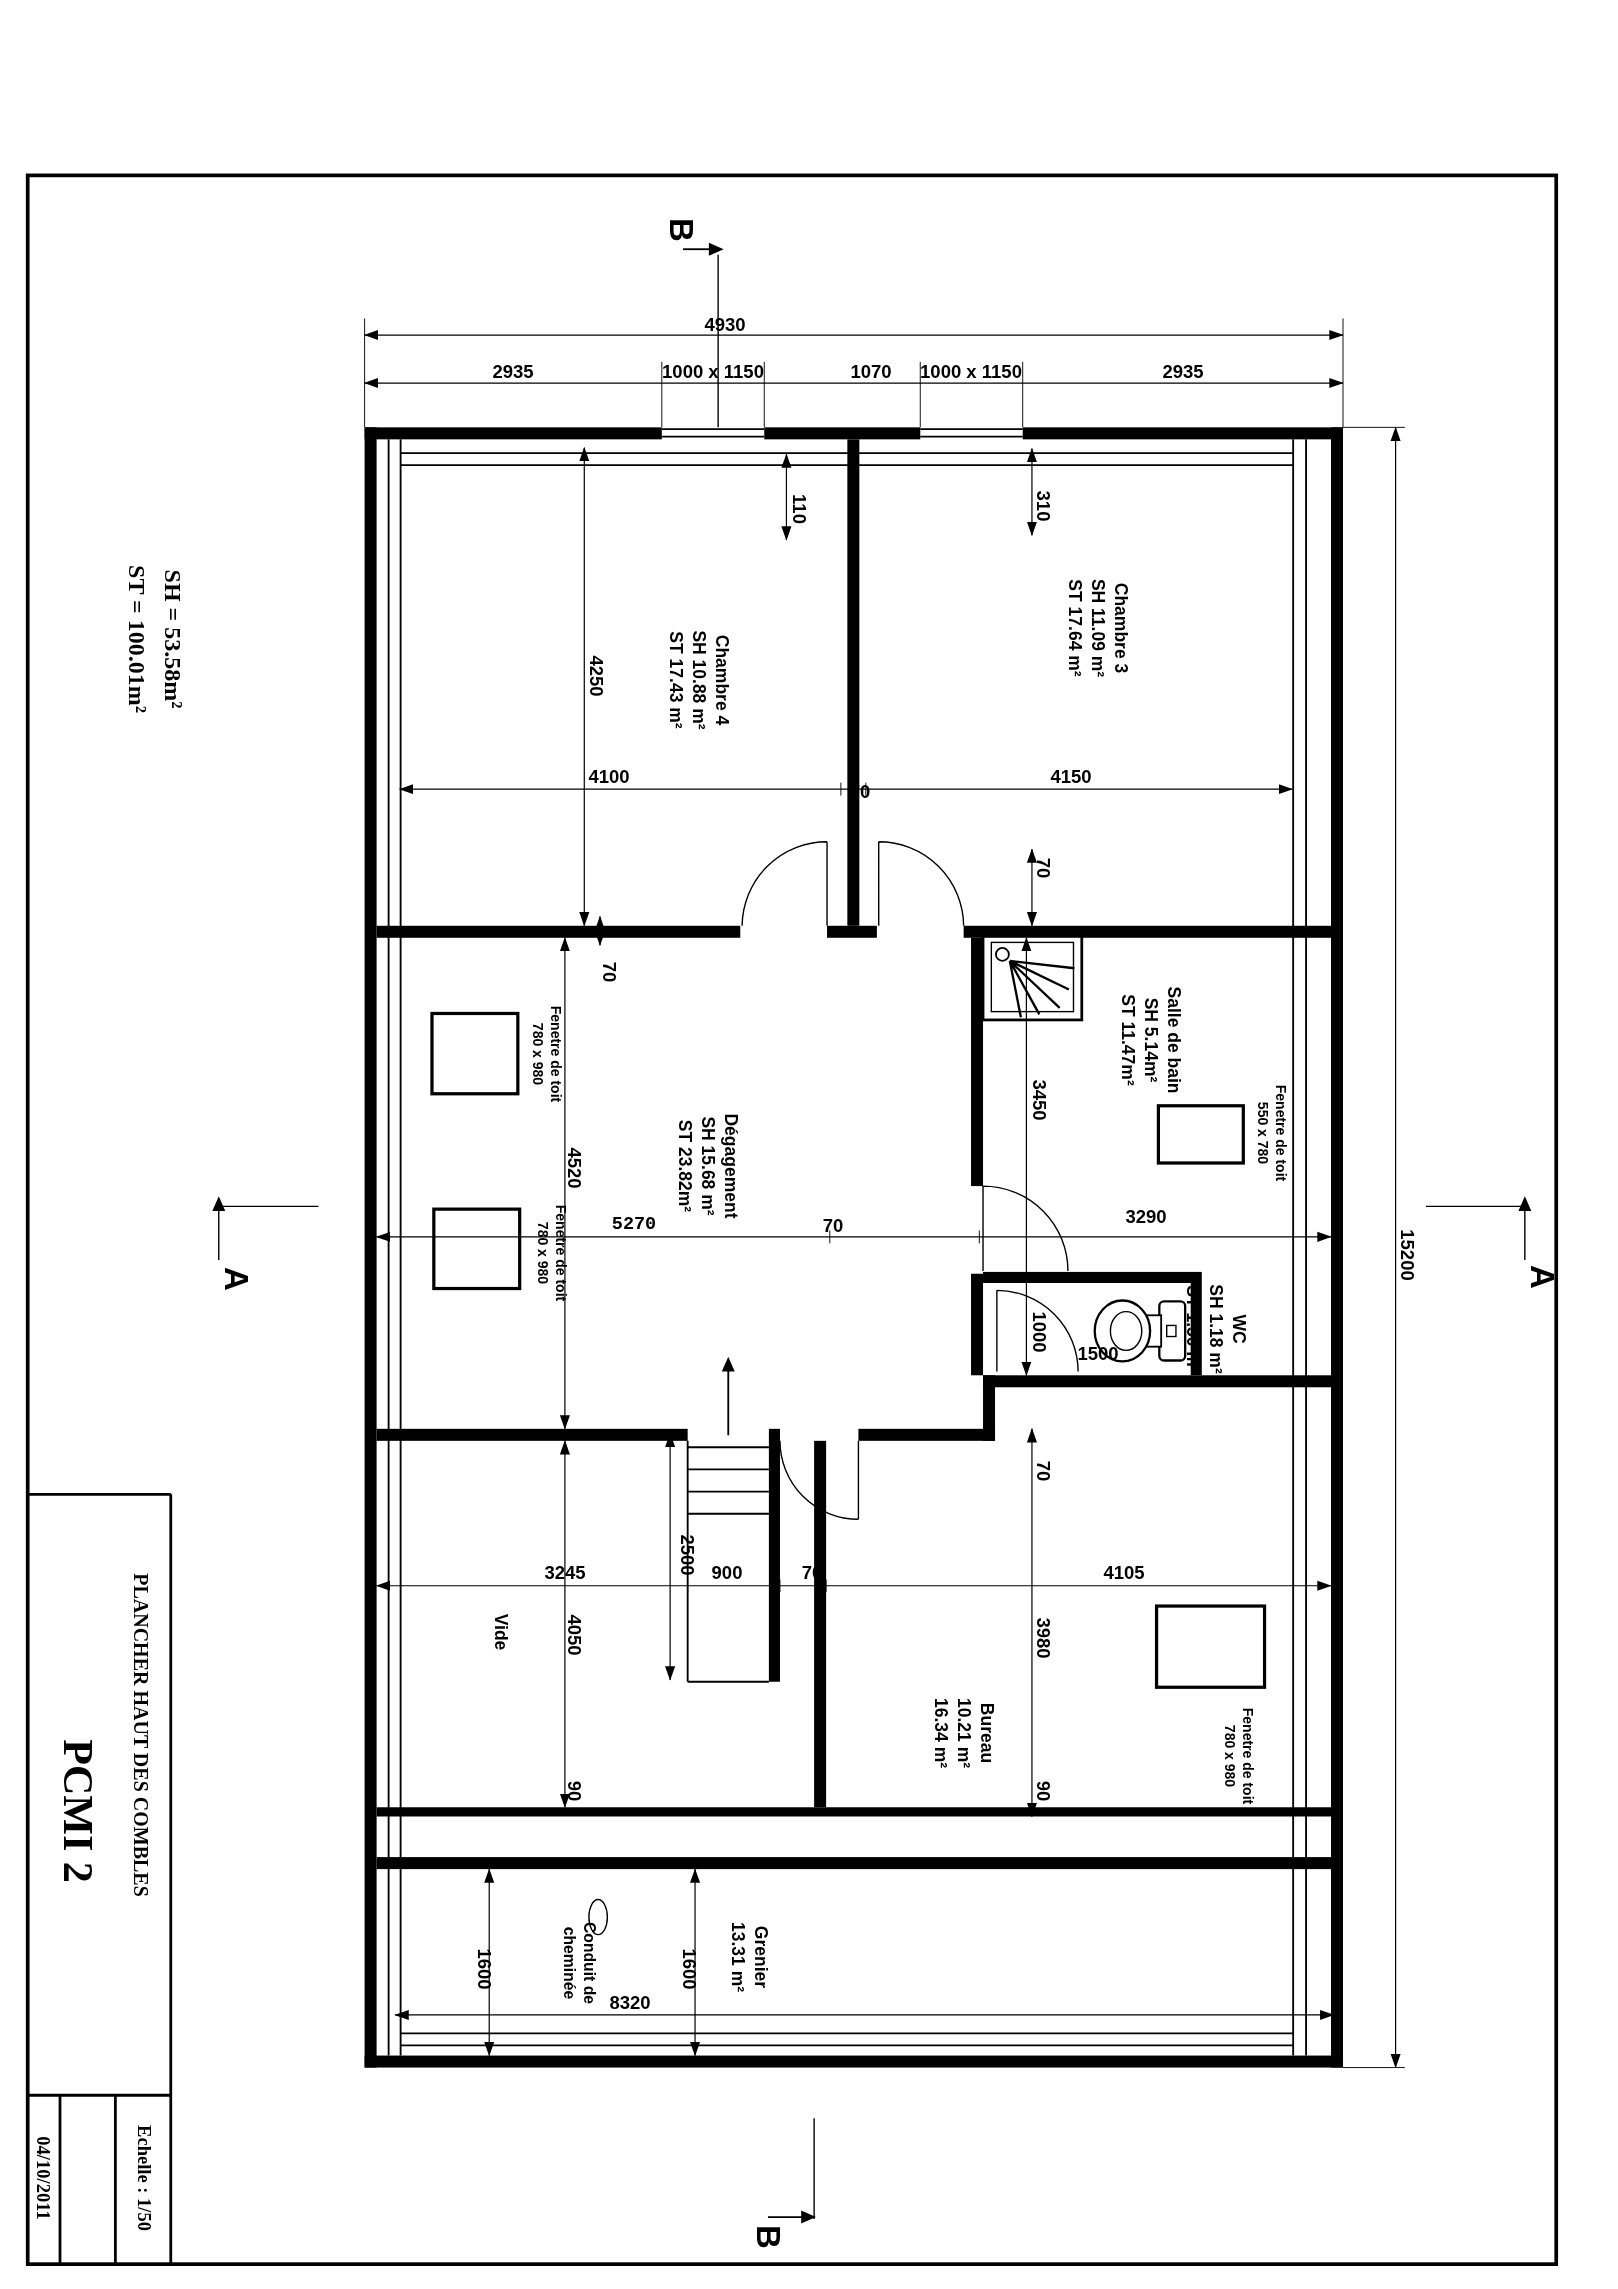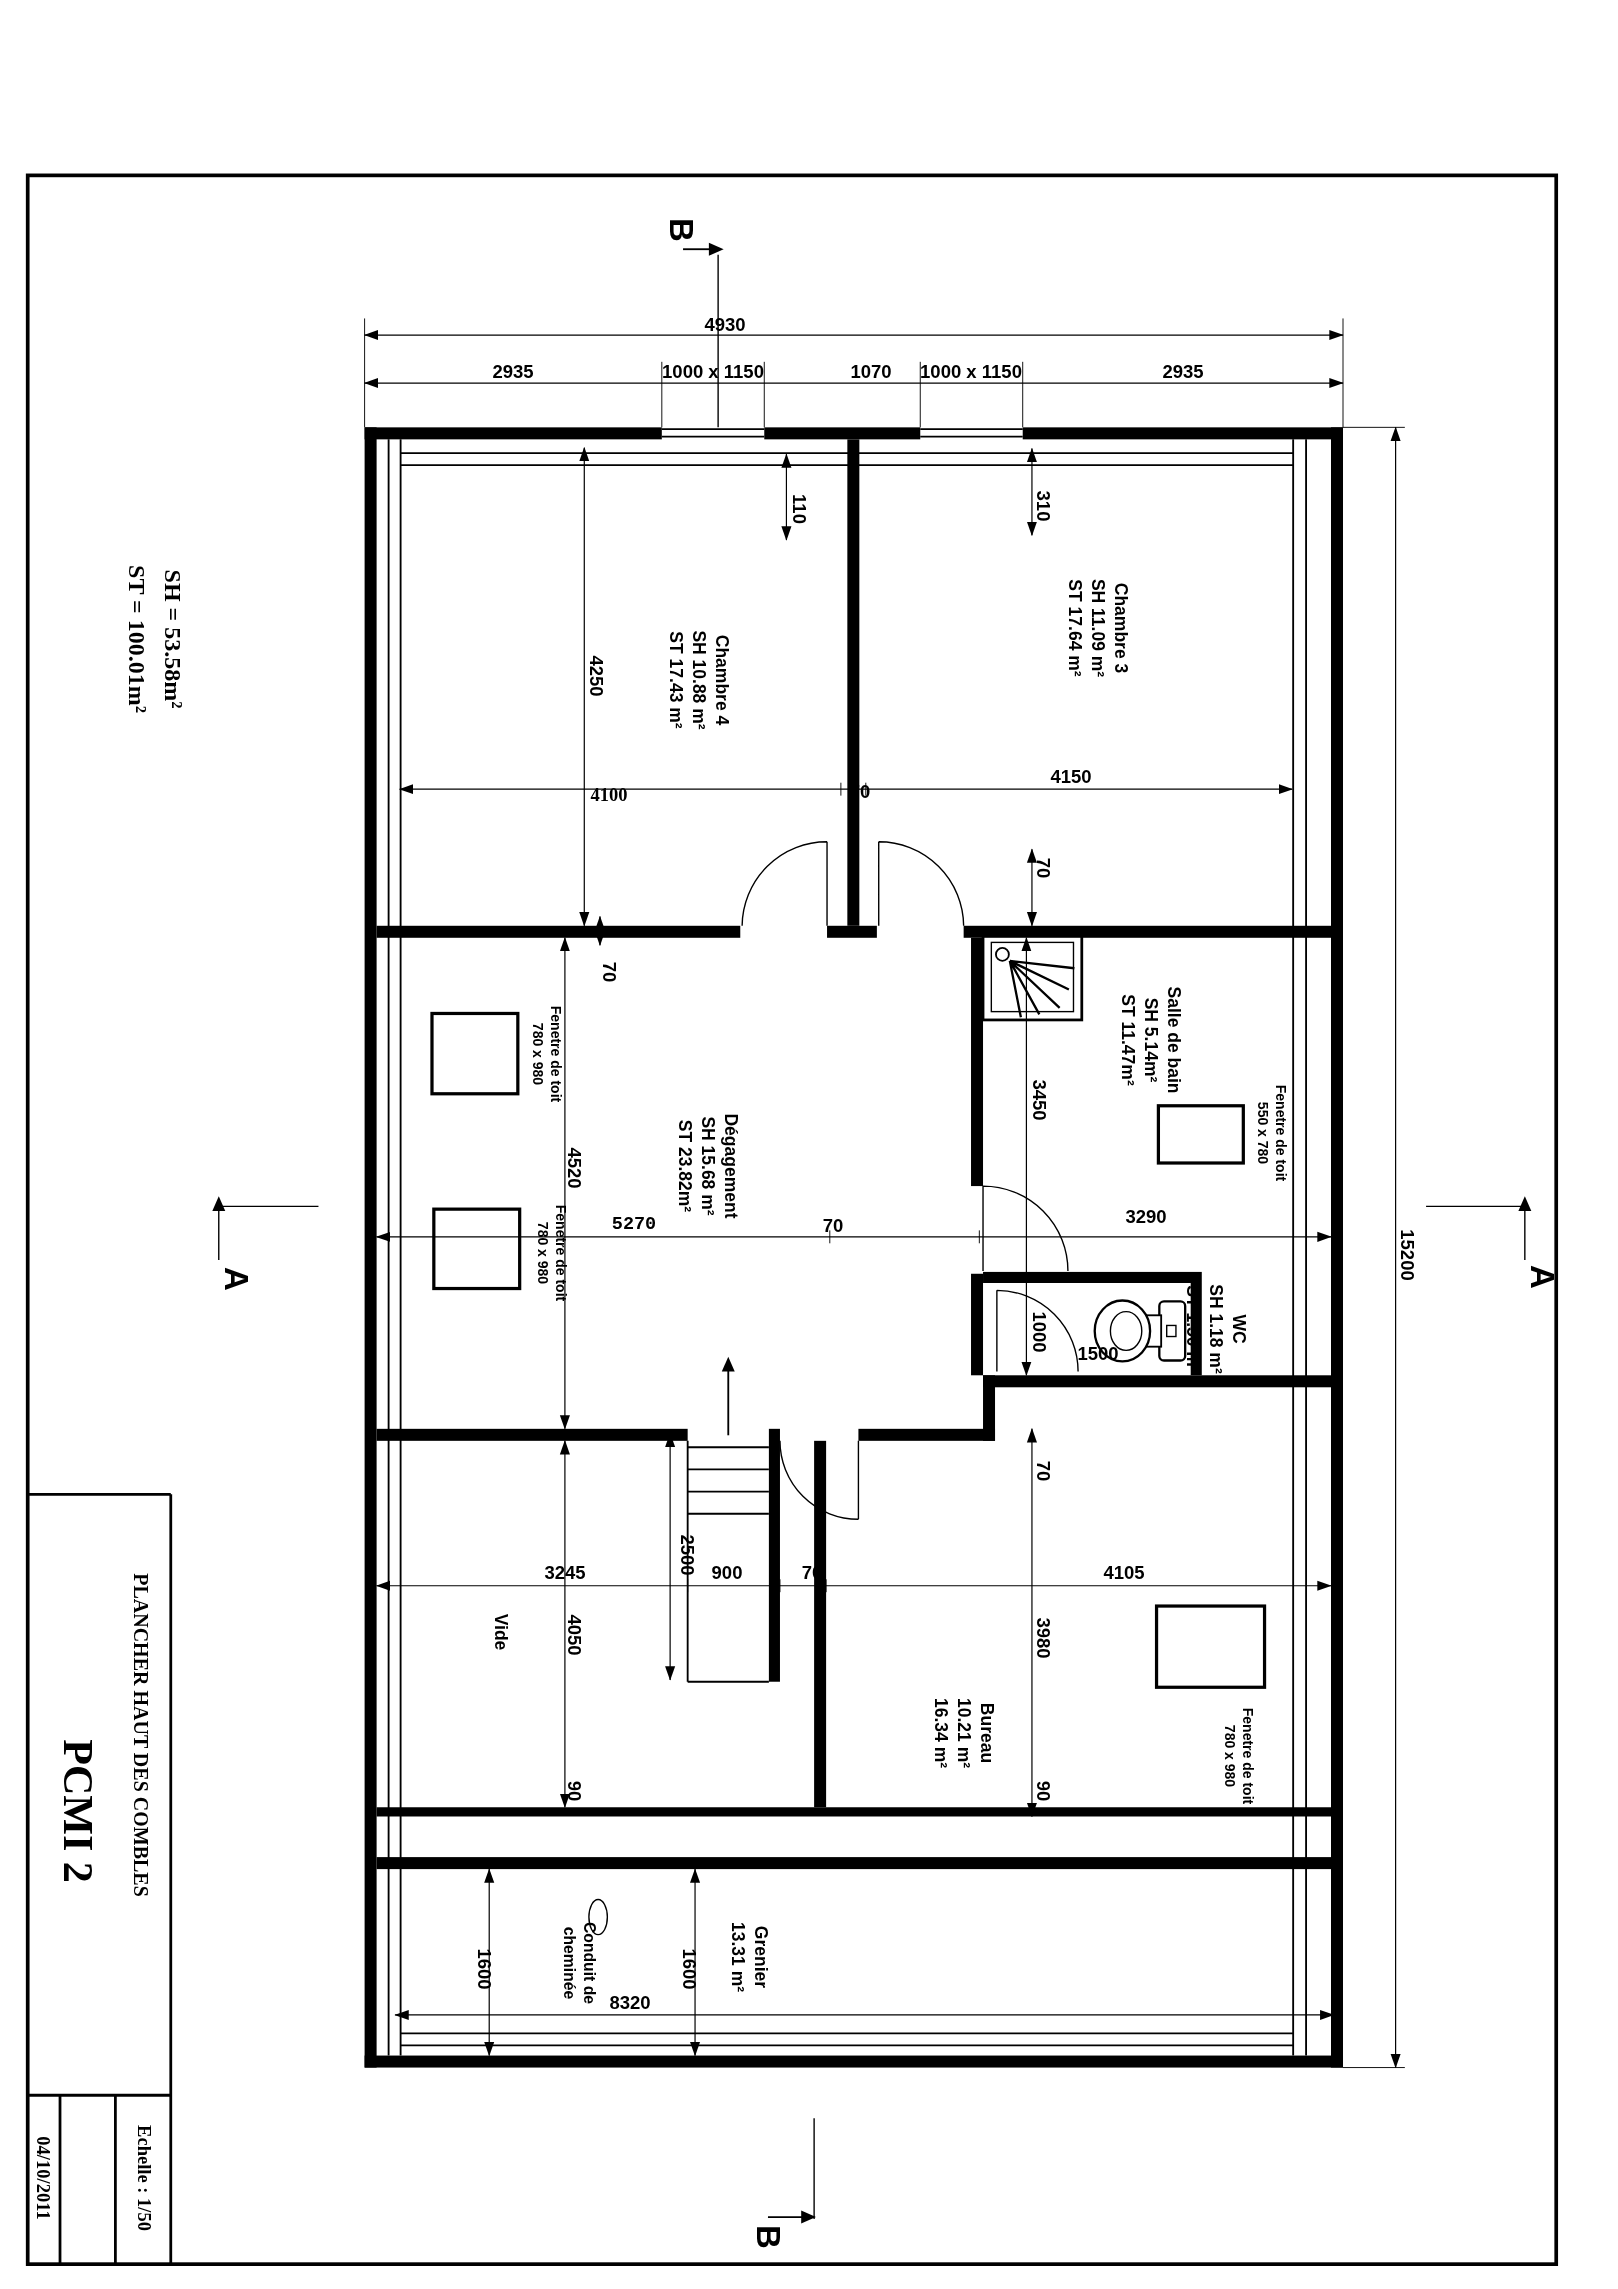--- a/index.html
+++ b/index.html
@@ -216,21 +216,21 @@
   <div>Conduit de</div>
   <div>cheminée</div>
 </div>
 
 <div class="lbl" style="left:725px;top:325px;">4930</div>
 <div class="lbl" style="left:513px;top:372px;">2935</div>
 <div class="lbl" style="left:713px;top:372px;">1000 x 1150</div>
 <div class="lbl" style="left:843px;top:372px;margin-left:28px;">1070</div>
 <div class="lbl" style="left:971px;top:372px;">1000 x 1150</div>
 <div class="lbl" style="left:1183px;top:372px;">2935</div>
-<div class="lbl" style="left:609px;top:795px;font-family:Liberation Serif, serif;">4100</div>
+<div class="lbl" style="left:609px;top:777px;">4100</div>
 <div class="lbl" style="left:860px;top:792px;">70</div>
 <div class="lbl" style="left:1071px;top:777px;">4150</div>
 <div class="lbl" style="left:634px;top:1224px;font-family:Liberation Mono, monospace;">5270</div>
 <div class="lbl" style="left:833px;top:1226px;">70</div>
 <div class="lbl" style="left:1146px;top:1217px;">3290</div>
 <div class="lbl" style="left:1098px;top:1354px;">1500</div>
 <div class="lbl" style="left:565px;top:1573px;">3245</div>
 <div class="lbl" style="left:727px;top:1573px;">900</div>
 <div class="lbl" style="left:812px;top:1573px;">70</div>
 <div class="lbl" style="left:1124px;top:1573px;">4105</div>

